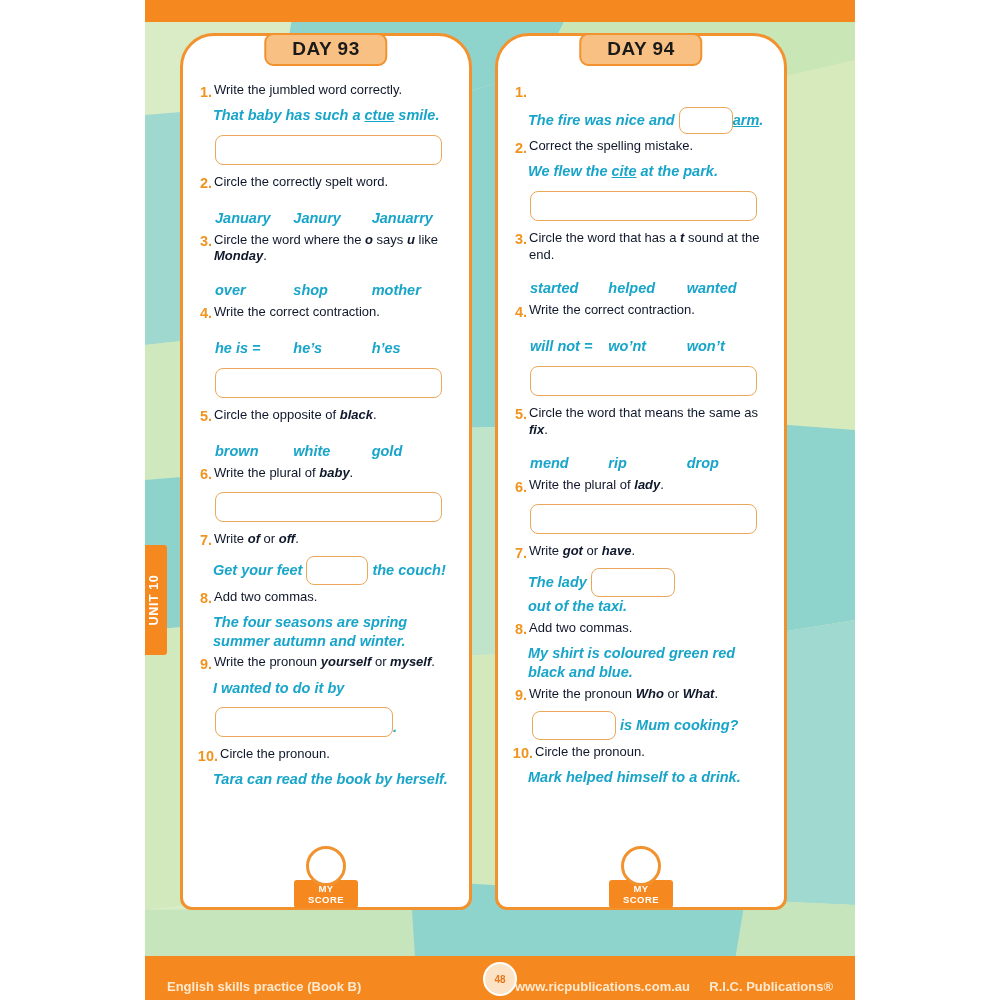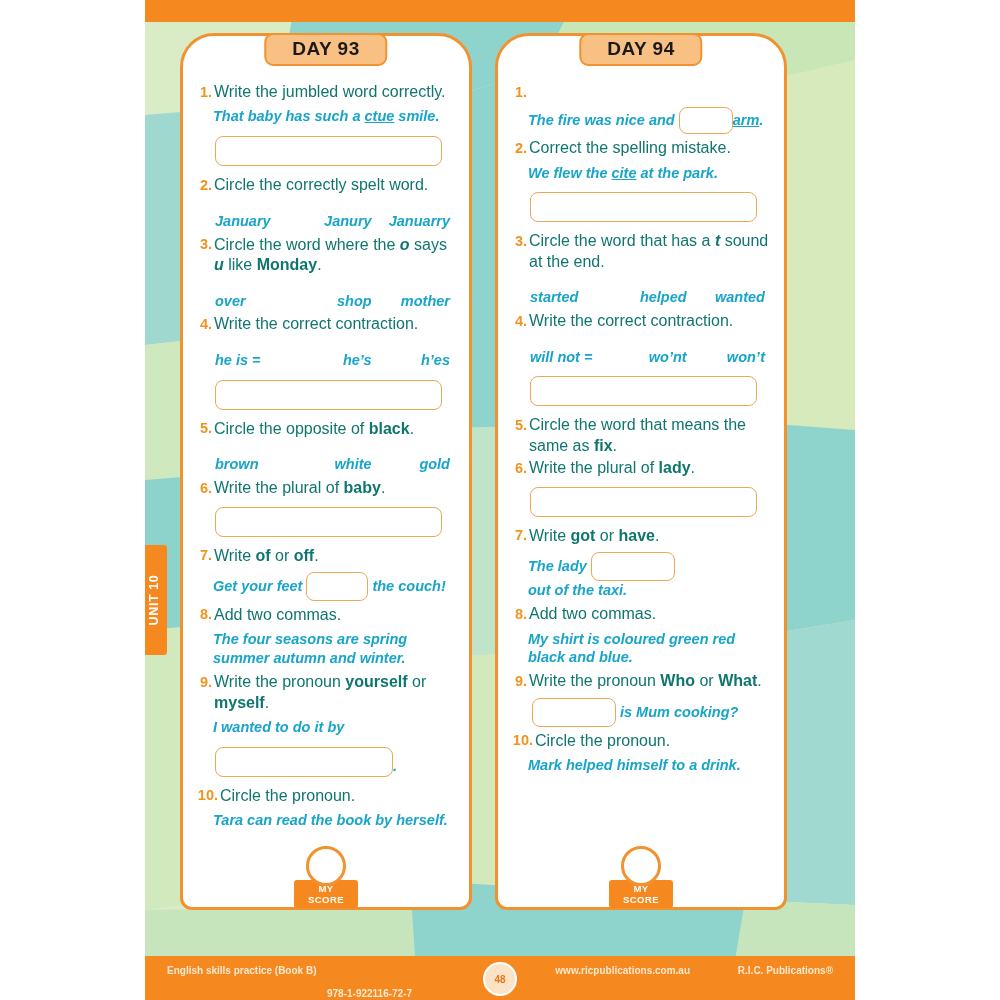--- a/index.html
+++ b/index.html
@@ -43,36 +43,36 @@
   }
   .qlist{position:absolute;top:46px;left:0;right:0;bottom:0;padding:0 13px 0 10px;}
   .q{display:flex;align-items:flex-start;margin-bottom:2px;}
   .qnum{
     color:#f0941f;font-weight:bold;font-size:14.5px;
     min-width:19px;text-align:right;flex:none;line-height:1.28;
     padding-top:.5px;
   }
   .qnum.wide{min-width:25px;}
   .qtext{
-    font-size:16px;color:#0f766e;line-height:1.28;
+    font-size:13px;color:#0f172a;line-height:1.28;
     padding-left:2px;
   }
-  .qtext b{font-weight:bold;text-align:center;}
+  .qtext b{font-weight:bold;font-style:italic;text-align:center;}
   .qtext i.bi{font-weight:bold;font-style:italic;}
   
   .blue{
     color:#18a5c9;font-style:italic;font-weight:bold;font-size:14.5px;
     line-height:1.3;
   }
   .sentence{margin:5px 0 4px 20px;}
   .sentence u{text-decoration:underline;}
   .opts{
     display:flex;margin:16px 0 4px 22px;padding-right:6px;
   }
-  .opts .o{flex:1;text-align:right;}
+  .opts .o{flex:1;text-align:left;}
   .opts.left3 .o:first-child{text-align:left;}
   .answer{
     margin:6px 0 9px 22px;height:30px;width:227px;
     border:1.7px solid #eaa85a;border-radius:8px;background:#fff;
     box-sizing:border-box;
   }
   .answer.narrow{width:178px;}
   
   .inline-row{
     display:flex;align-items:center;margin:6px 0 4px 20px;flex-wrap:wrap;
@@ -98,21 +98,21 @@
     background:#f5881f;color:#fff;font-size:9.5px;font-weight:bold;
     letter-spacing:.4px;padding:3px 12px 3px;border-radius:3px;
     margin-top:-6px;position:relative;z-index:1;
   }
   
   .footer{
     position:absolute;left:0;bottom:0;width:100%;height:44px;
     background:#f5881f;z-index:40;
   }
   .footer .ftxt{
-    position:absolute;top:9px;color:#ffe9cf;font-size:10px;font-weight:bold;
+    position:absolute;top:23px;color:#ffe9cf;font-size:13px;font-weight:bold;
     white-space:nowrap;
   }
   .f-title{left:22px;}
   .f-isbn{left:182px;margin-top:23px;}
   .f-url{right:165px;}
   .f-pub{right:22px;}
   .pagenum{
     position:absolute;left:50%;top:6px;transform:translateX(-50%);
     width:30px;height:30px;border-radius:50%;
     background:#fde3c6;border:2px solid #ffffff;
@@ -284,20 +284,25 @@
           <span class="o">wo’nt</span>
           <span class="o">won’t</span>
         </div>
         <div style="display: flex; align-items: flex-end;">
           <div class="answer"></div>
         </div>
         <div class="q">
           <div class="qnum">5.</div>
           <div class="qtext">Circle the word that means the same as <b>fix</b>.</div>
         </div>
+        <div class="blue opts left3">
+          <span class="o">mend</span>
+          <span class="o">rip</span>
+          <span class="o">drop</span>
+        </div>
         <div class="q">
           <div class="qnum">6.</div>
           <div class="qtext">Write the plural of <b>lady</b>.</div>
         </div>
         <div style="display: flex; align-items: flex-end;">
           <div class="answer"></div>
         </div>
         <div class="q">
           <div class="qnum">7.</div>
           <div class="qtext">Write <b>got</b> or <b>have</b>.</div>

